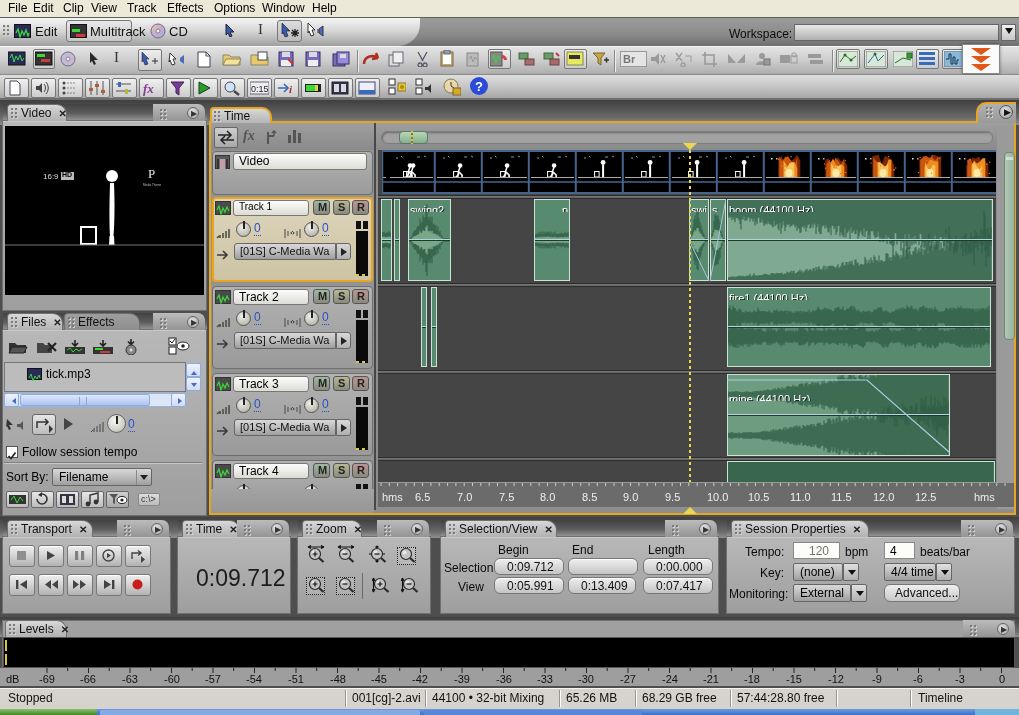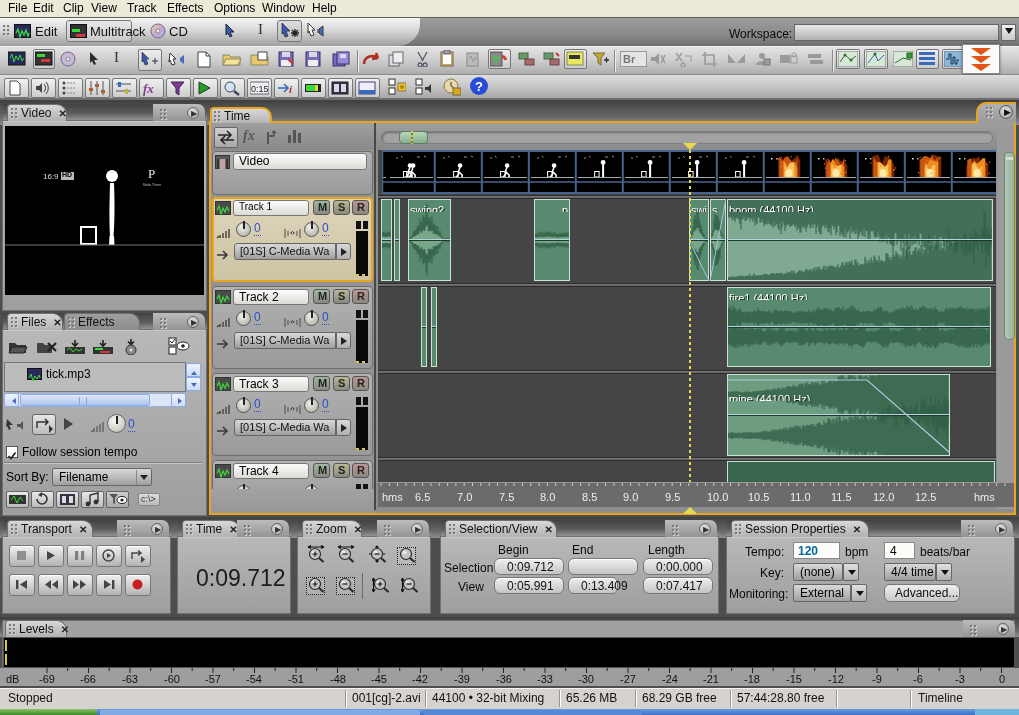--- a/index.html
+++ b/index.html
@@ -1169,21 +1169,21 @@
 <div style="position:absolute;left:494px;top:558px;width:70px;height:17px;background:linear-gradient(#efefef,#dcdcdc 45%,#c4c4c4);border:1px solid #777;border-radius:6px;box-shadow:inset 0 1px 0 #fff;">
     <div style="position:absolute;left:12px;top:1px;white-space:nowrap;font-size:12px;color:#111;">0:09.712</div>
   </div>
 <div style="position:absolute;left:568px;top:558px;width:70px;height:17px;background:linear-gradient(#efefef,#dcdcdc 45%,#c4c4c4);border:1px solid #777;border-radius:6px;box-shadow:inset 0 1px 0 #fff;"></div>
 <div style="position:absolute;left:643px;top:558px;width:70px;height:17px;background:linear-gradient(#efefef,#dcdcdc 45%,#c4c4c4);border:1px solid #777;border-radius:6px;box-shadow:inset 0 1px 0 #fff;text-align:right;">
     <div style="position:absolute;left:12px;top:1px;white-space:nowrap;font-size:12px;color:#111;">0:00.000</div>
   </div>
 <div style="position:absolute;left:494px;top:577px;width:70px;height:17px;background:linear-gradient(#efefef,#dcdcdc 45%,#c4c4c4);border:1px solid #777;border-radius:6px;box-shadow:inset 0 1px 0 #fff;">
     <div style="position:absolute;left:12px;top:1px;white-space:nowrap;font-size:12px;color:#111;">0:05.991</div>
   </div>
-<div style="position:absolute;left:568px;top:577px;width:50px;height:17px;background:linear-gradient(#efefef,#dcdcdc 45%,#c4c4c4);border:1px solid #777;border-radius:6px;box-shadow:inset 0 1px 0 #fff;">
+<div style="position:absolute;left:568px;top:577px;width:68px;height:17px;background:linear-gradient(#efefef,#dcdcdc 45%,#c4c4c4);border:1px solid #777;border-radius:6px;box-shadow:inset 0 1px 0 #fff;">
     <div style="position:absolute;left:12px;top:1px;white-space:nowrap;font-size:12px;color:#111;">0:13.409</div>
   </div>
 <div style="position:absolute;left:643px;top:577px;width:70px;height:17px;background:linear-gradient(#efefef,#dcdcdc 45%,#c4c4c4);border:1px solid #777;border-radius:6px;box-shadow:inset 0 1px 0 #fff;">
     <div style="position:absolute;left:12px;top:1px;white-space:nowrap;font-size:12px;color:#111;">0:07.417</div>
   </div>
 <div style="position:absolute;left:727px;top:520px;width:288px;height:17px;background:linear-gradient(#424242,#5d5d5d 55%,#9a9a9a);border-radius:0 8px 0 0;"></div>
 <div style="position:absolute;left:726px;top:536px;width:289px;height:78px;background:linear-gradient(#b8b8b8,#9e9e9e);border:1px solid #707070;box-shadow:inset 0 1px 0 #c8c8c8;"></div>
 <div style="position:absolute;left:731px;top:520px;width:138px;height:17px;background:linear-gradient(#d8d8d8,#c2c2c2 55%,#b2b2b2);border:1px solid #6f6f6f;border-bottom:none;border-radius:4px 10px 0 0;"></div>
 <div style="position:absolute;left:735px;top:524px;width:2px;height:2px;background:#7a7a7a;box-shadow:1px 1px 0 #d0d0d0;"></div>
 <div style="position:absolute;left:739px;top:524px;width:2px;height:2px;background:#7a7a7a;box-shadow:1px 1px 0 #d0d0d0;"></div>
@@ -1197,21 +1197,21 @@
 <div style="position:absolute;left:972px;top:525px;width:2px;height:2px;background:#7a7a7a;box-shadow:1px 1px 0 #d0d0d0;"></div>
 <div style="position:absolute;left:968px;top:529px;width:2px;height:2px;background:#7a7a7a;box-shadow:1px 1px 0 #d0d0d0;"></div>
 <div style="position:absolute;left:972px;top:529px;width:2px;height:2px;background:#7a7a7a;box-shadow:1px 1px 0 #d0d0d0;"></div>
 <div style="position:absolute;left:968px;top:533px;width:2px;height:2px;background:#7a7a7a;box-shadow:1px 1px 0 #d0d0d0;"></div>
 <div style="position:absolute;left:972px;top:533px;width:2px;height:2px;background:#7a7a7a;box-shadow:1px 1px 0 #d0d0d0;"></div>
 <div style="position:absolute;left:995px;top:523px;width:12px;height:12px;background:radial-gradient(circle at 40% 35%,#e2e2e2,#a8a8a8);border-radius:50%;border:1px solid #666;">
     <div style="position:absolute;left:3px;top:1px;font-size:8px;color:#333">▶</div>
   </div>
 <div style="position:absolute;left:745px;top:545px;white-space:nowrap;font-size:12px;color:#0a0a0a;">Tempo:</div>
 <div style="position:absolute;left:793px;top:542px;width:47px;height:17px;background:#fcfcf8;border:1px solid #888;">
-    <div style="position:absolute;left:4px;top:1px;white-space:nowrap;font-size:12px;color:#0369a1;font-weight:bold;">120</div>
+    <div style="position:absolute;left:15px;top:1px;white-space:nowrap;font-size:12px;color:#737373;">120</div>
   </div>
 <div style="position:absolute;left:845px;top:545px;white-space:nowrap;font-size:12px;color:#0a0a0a;">bpm</div>
 <div style="position:absolute;left:884px;top:542px;width:31px;height:17px;background:#fcfcf8;border:1px solid #888;">
     <div style="position:absolute;left:5px;top:1px;white-space:nowrap;font-size:12px;color:#000;">4</div>
   </div>
 <div style="position:absolute;left:920px;top:545px;white-space:nowrap;font-size:12px;color:#0a0a0a;">beats/bar</div>
 <div style="position:absolute;left:760px;top:566px;white-space:nowrap;font-size:12px;color:#0a0a0a;">Key:</div>
 <div style="position:absolute;left:793px;top:563px;width:50px;height:18px;background:linear-gradient(#d8d8d8,#c0c0c0 45%,#9e9e9e);border:1px solid #666;border-radius:2px;">
     <div style="position:absolute;left:6px;top:1px;white-space:nowrap;font-size:12px;color:#000;">(none)</div>
   </div>

